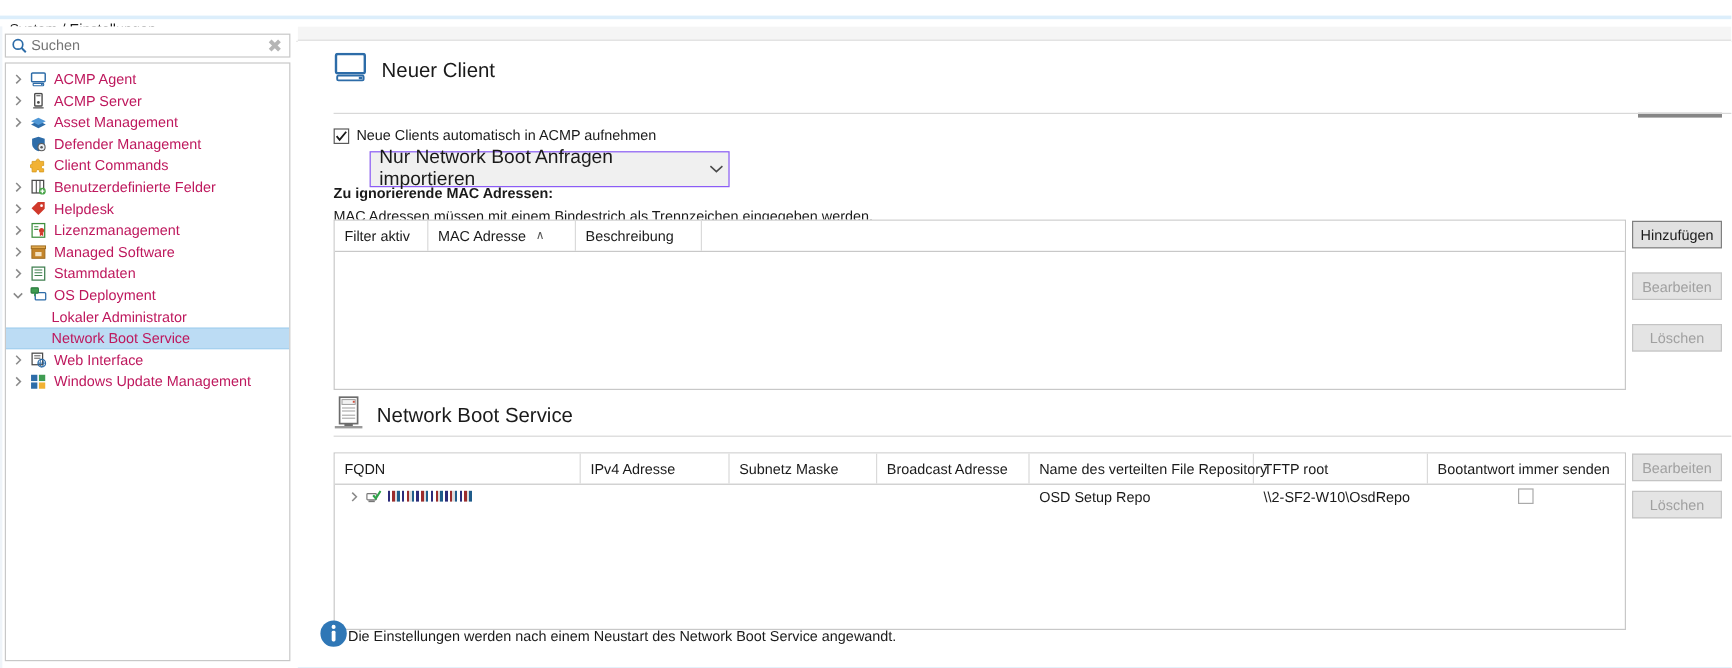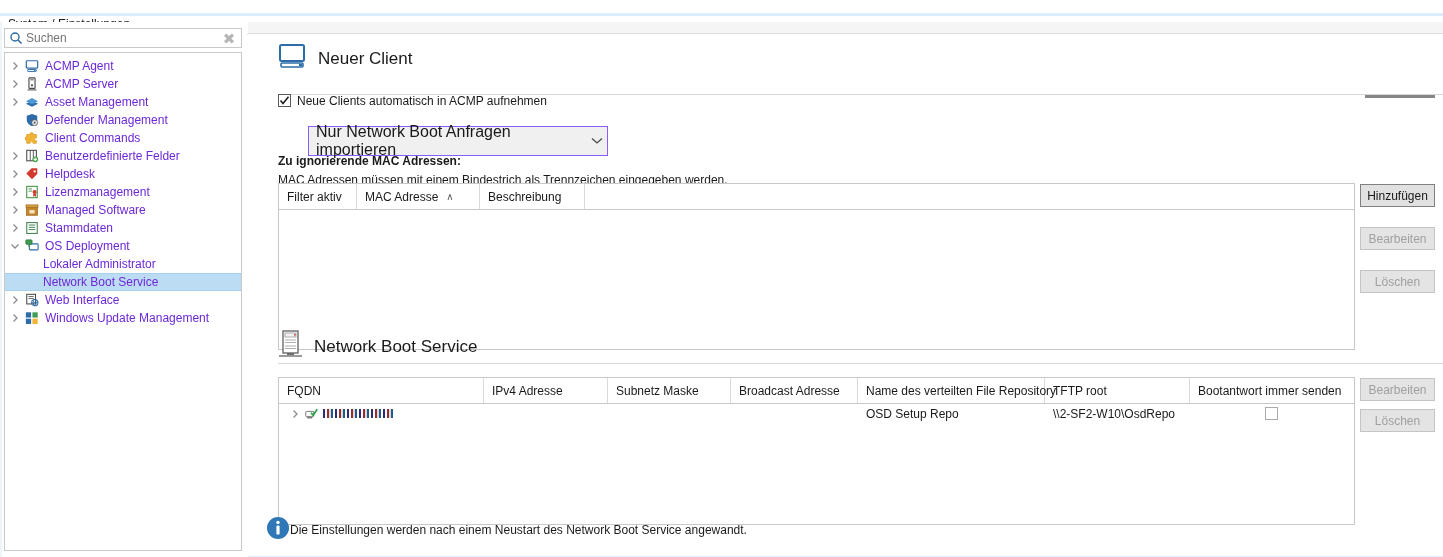--- a/index.html
+++ b/index.html
@@ -44,21 +44,21 @@
     width:18px;height:18px;margin-right:3px;display:flex;align-items:center;justify-content:center;
     color:#b5b5b5;font-size:15px;font-weight:bold;line-height:1;cursor:pointer;
   }
   #tree{
     position:absolute;left:4px;top:30px;width:238px;bottom:6px;
     border:1px solid #c8c8c8;border-top:1px solid #c8c8c8;
     background:#ffffff;box-sizing:border-box;overflow:hidden;padding-top:4px;
   }
   .tree-item{
     height:18px;display:flex;align-items:center;cursor:pointer;
-    font-size:12px;color:#6d28d9;white-space:nowrap;
+    font-size:12px;color:#be185d;white-space:nowrap;
   }
   .tree-item.sel{background:#bcdcf4;border-top:1px solid #a6d1ef;border-bottom:1px solid #a6d1ef;height:18px;box-sizing:border-box;}
   .tw{width:16px;display:flex;align-items:center;justify-content:center;flex:0 0 16px;}
   .tw svg{display:block;}
   .ticon{width:18px;flex:0 0 18px;display:flex;align-items:center;justify-content:center;}
   .tlabel{padding-left:4px;}
   .depth1{padding-left:2px;}
   .depth2{padding-left:34px;}
   
   #main{
@@ -368,21 +368,21 @@
         <rect x="2" y="1" width="24" height="16" rx="1.5" fill="#ffffff" stroke="#2d6ca8" stroke-width="2"></rect>
         <rect x="5" y="4" width="18" height="10" fill="#ffffff"></rect>
         <rect x="3" y="19" width="22" height="4" rx="1" fill="#ffffff" stroke="#2d6ca8" stroke-width="1.6"></rect>
         <rect x="21" y="20" width="3" height="2" fill="#2d6ca8"></rect>
       </svg>
     </span>
     <span class="sec-title">Neuer Client</span>
   </div>
   <div class="rule" style="position:absolute;left:30px;top:72px;width:1400px;"></div>
 
-  <div style="position:absolute;left:30px;top:72px;display:flex;align-items:flex-start;gap:6px;">
+  <div style="position:absolute;left:30px;top:84px;display:flex;align-items:flex-end;gap:6px;">
     <span class="cbx">
       <svg width="11" height="11" viewBox="0 0 11 11">
         <polyline points="1.5,5.5 4,8.5 9.5,1.8" fill="none" stroke="#1a1a1a" stroke-width="1.5"></polyline>
       </svg>
     </span>
     <span class="lbl">Neue Clients automatisch in ACMP aufnehmen</span>
   </div>
 
   <div class="combo" style="position:absolute;left:60px;top:104px;">
     <span class="ctext">Nur Network Boot Anfragen importieren</span>
@@ -390,21 +390,21 @@
       <svg width="12" height="8" viewBox="0 0 12 8">
           <polyline points="1,1.5 6,6 11,1.5" fill="none" stroke="#4a4a4a" stroke-width="1.3"></polyline>
         </svg>
     </span>
   </div>
 
   <div class="lbl-bold" style="position:absolute;left:30px;top:132px;">Zu ignorierende MAC Adressen:</div>
   <div class="lbl" style="position:absolute;left:30px;top:151px;">MAC Adressen müssen mit einem Bindestrich als Trennzeichen eingegeben werden.</div>
   <div class="lbl" style="position:absolute;left:30px;top:165px;">Beispiel: 12-34-56-78-90-AB (Als Wildcard können Sie '*' verwenden, um MAC Adressmuster festzulegen)</div>
 
-  <div class="grid" id="mac-grid" style="position:absolute;left:30px;top:161px;width:1077px;height:167px;">
+  <div class="grid" id="mac-grid" style="position:absolute;left:30px;top:161px;width:1077px;height:142px;">
     <div class="grid-head" id="mac-grid-head">
         <div class="gh" style="width: 78px;">
           <span>Filter aktiv</span>
         </div>
         <div class="gh" style="width: 123px;">
           <span>MAC Adresse</span>
           <span class="sortcaret">∧</span>
         </div>
         <div class="gh" style="width: 105px;">
           <span>Beschreibung</span>

